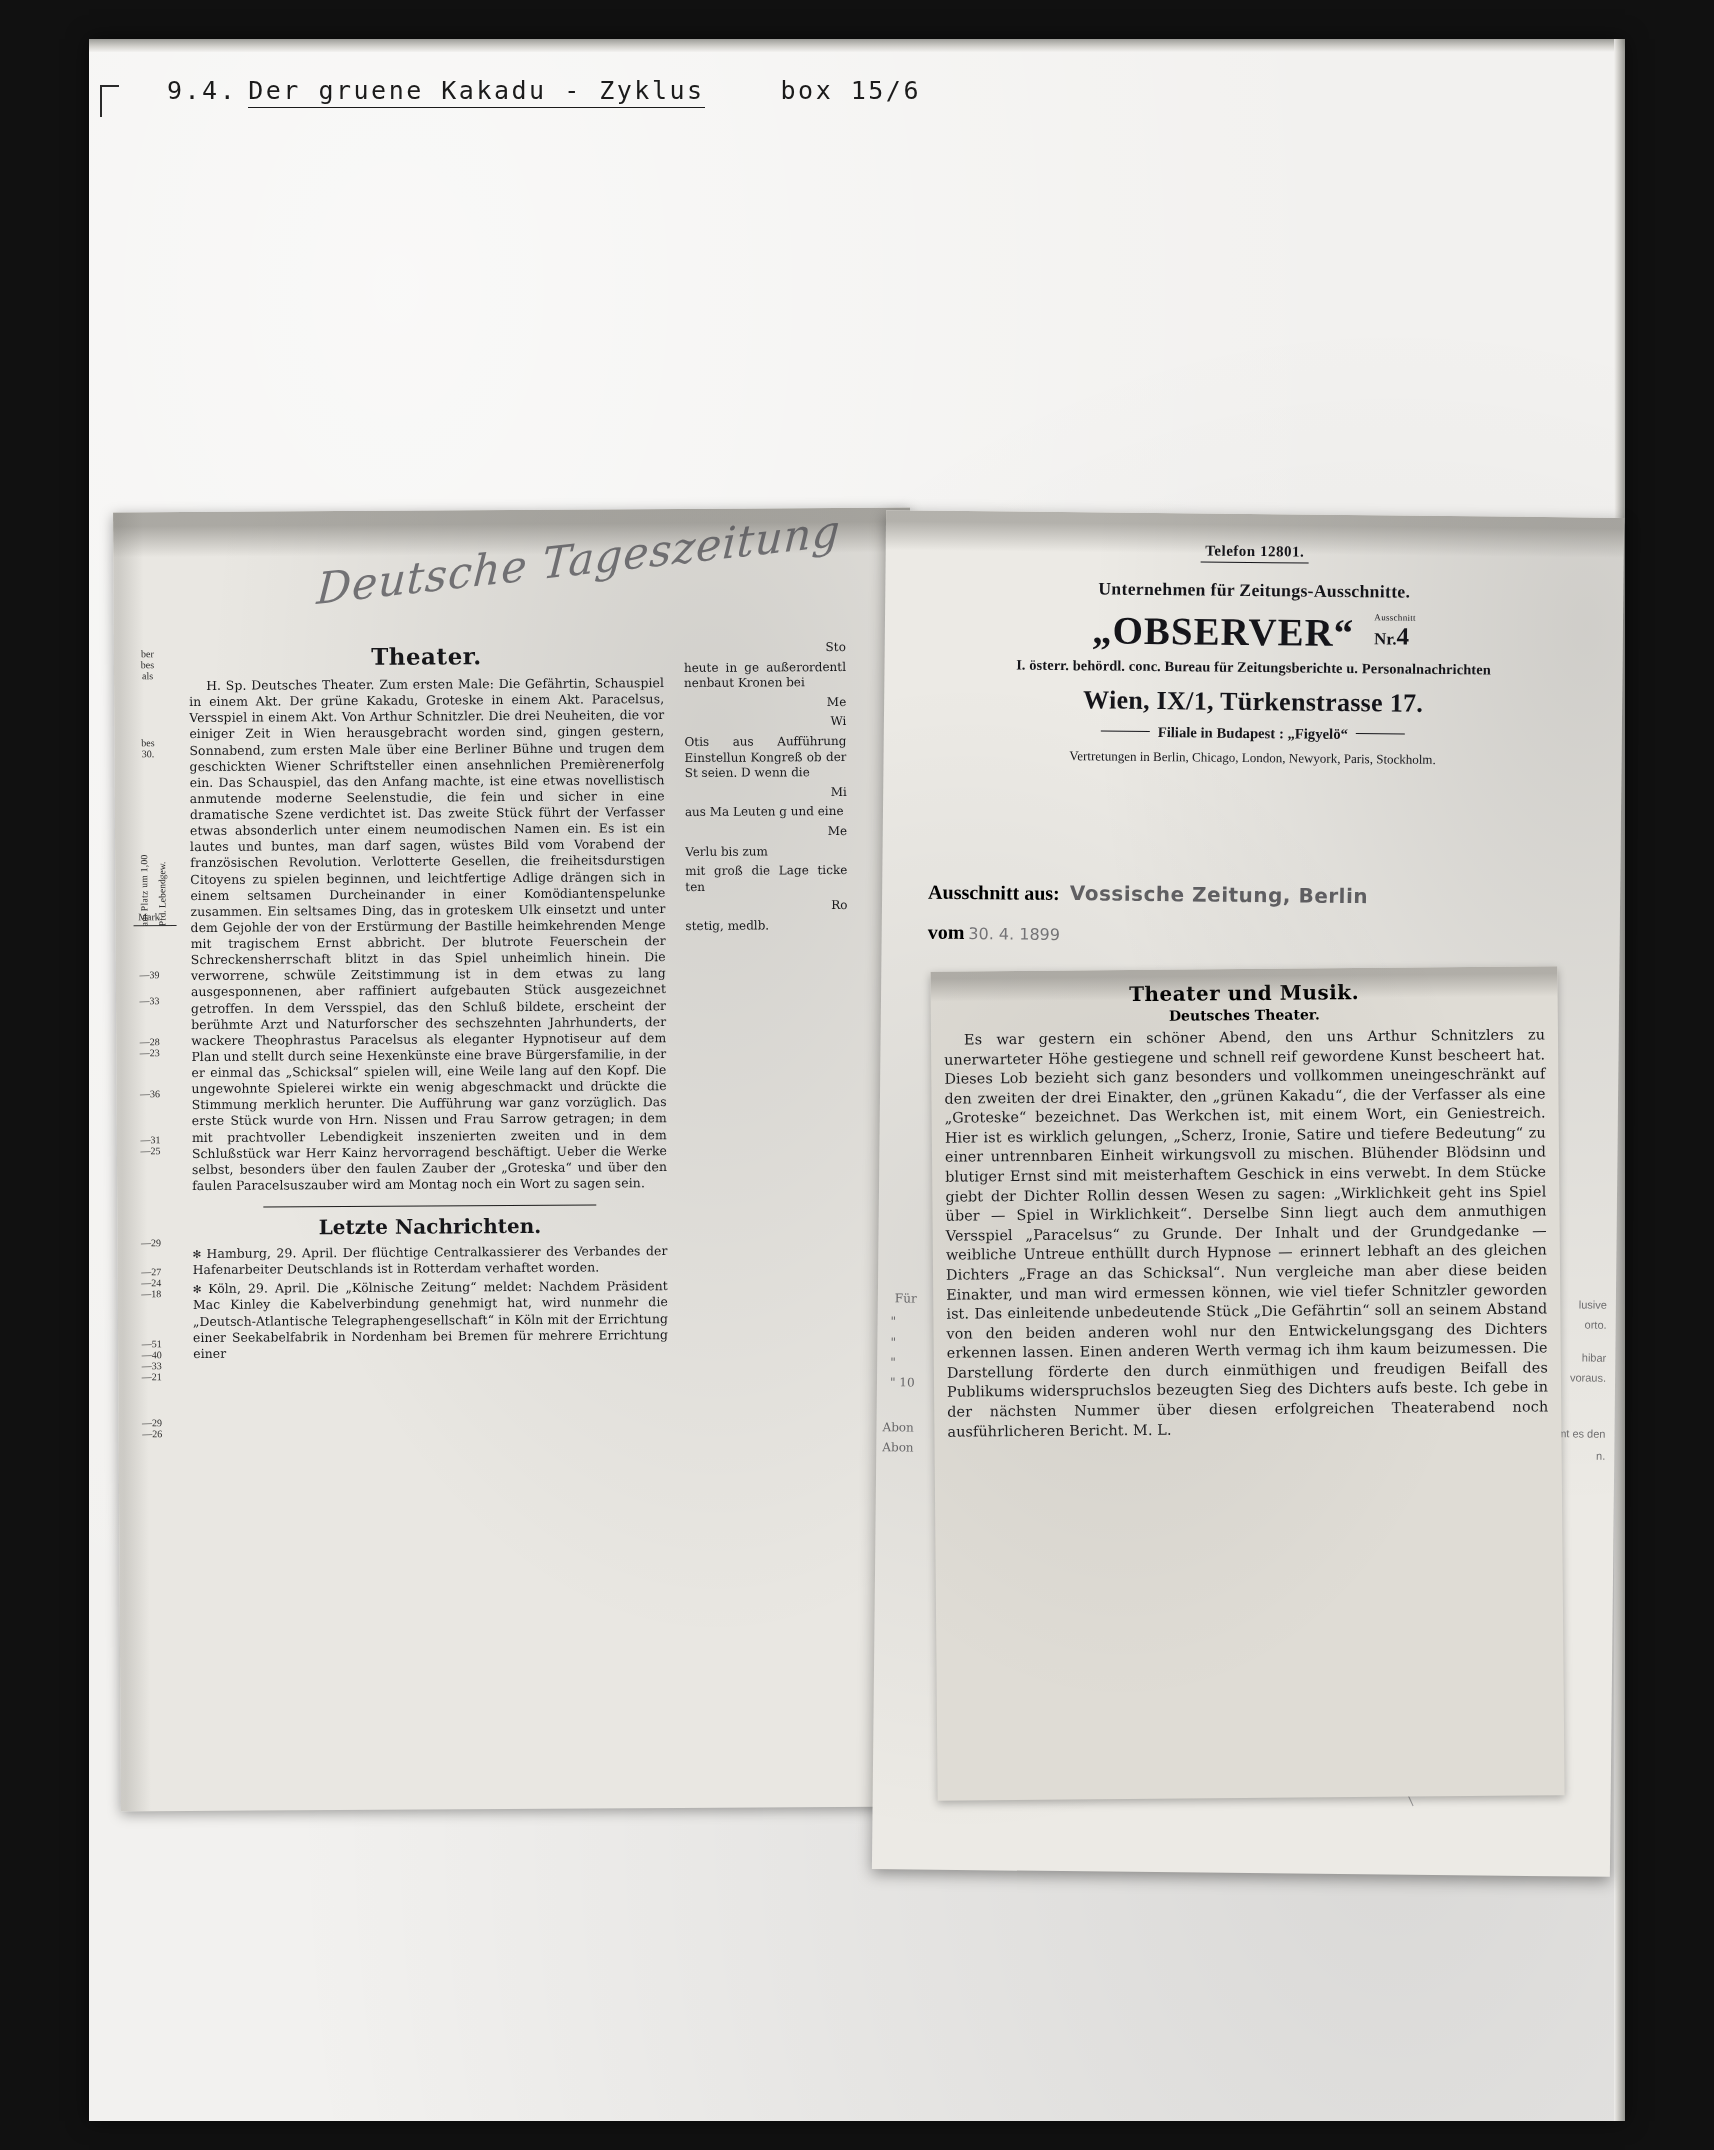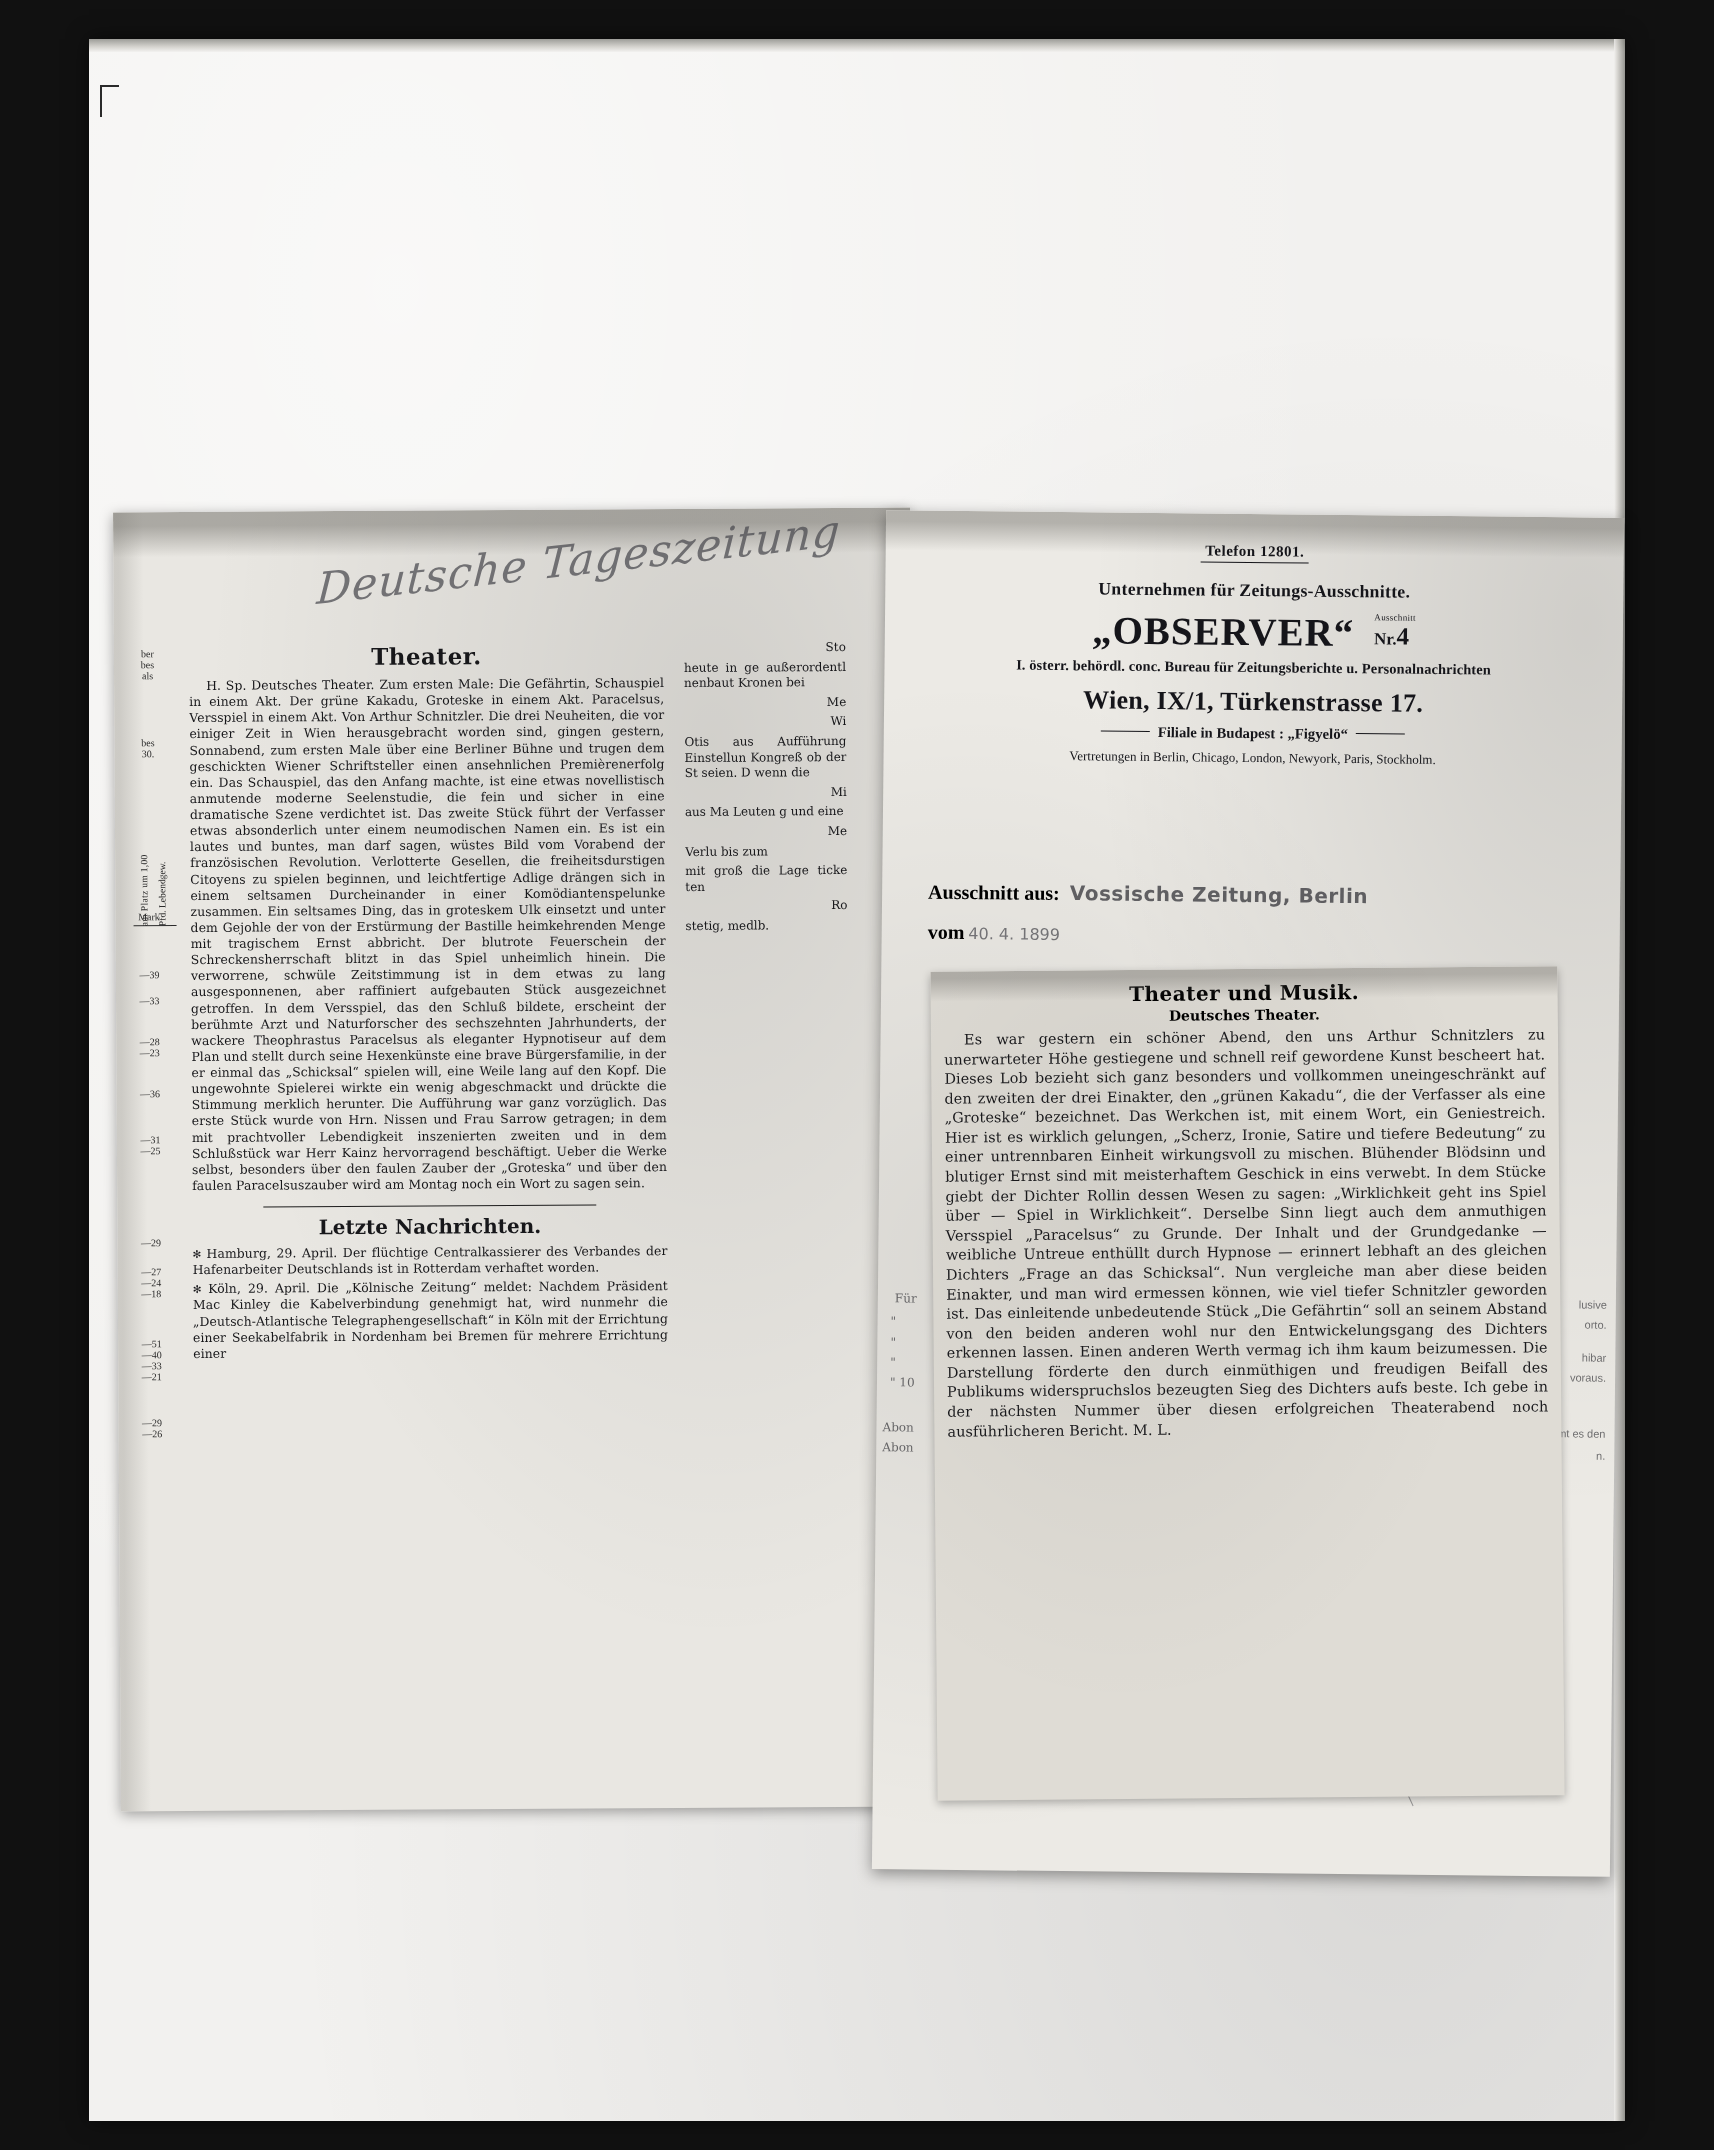--- a/index.html
+++ b/index.html
@@ -430,20 +430,23 @@
 <body>
 
 <div id="scan">
 
   <div id="paper"></div>
   <div class="paper-edge-top"></div>
   <div class="paper-edge-right"></div>
 
   <div class="corner-mark"></div>
 
+  <div id="header-line">
+    <span class="num">9.4.</span><span class="title">Der gruene Kakadu - Zyklus</span><span class="box">box 15/6</span>
+  </div>
 
   <div id="clip-left">
 
     <div class="handwriting">Deutsche Tageszeitung</div>
 
     <div class="rail">
       <span class="r">ber</span>
       <span class="r">bes</span>
       <span class="r">als</span>
       <div style="height:56px"></div>
@@ -525,21 +528,21 @@
       <div class="filiale"><span class="dash"></span><span>Filiale in Budapest : „Figyelö“</span><span class="dash"></span></div>
       <div class="vertret">Vertretungen in Berlin, Chicago, London, Newyork, Paris, Stockholm.</div>
     </div>
 
     <div class="ausschnitt-row">
       <span class="lbl">Ausschnitt aus:</span>
       <span class="src">Vossische Zeitung, Berlin</span>
     </div>
     <div class="vom-row">
       <span class="lbl">vom</span>
-      <span class="date">40. 4. 1899</span>
+      <span class="date">30. 4. 1899</span>
     </div>
 
     <div class="under-frag" style="left:17px; top:781px;">Für</div>
     <div class="under-frag" style="left:13px; top:804px;">"</div>
     <div class="under-frag" style="left:13px; top:825px;">"</div>
     <div class="under-frag" style="left:13px; top:845px;">"</div>
     <div class="under-frag" style="left:13px; top:865px;">" 10</div>
     <div class="under-frag" style="left:6px; top:910px;">Abon</div>
     <div class="under-frag" style="left:6px; top:930px;">Abon</div>
 

